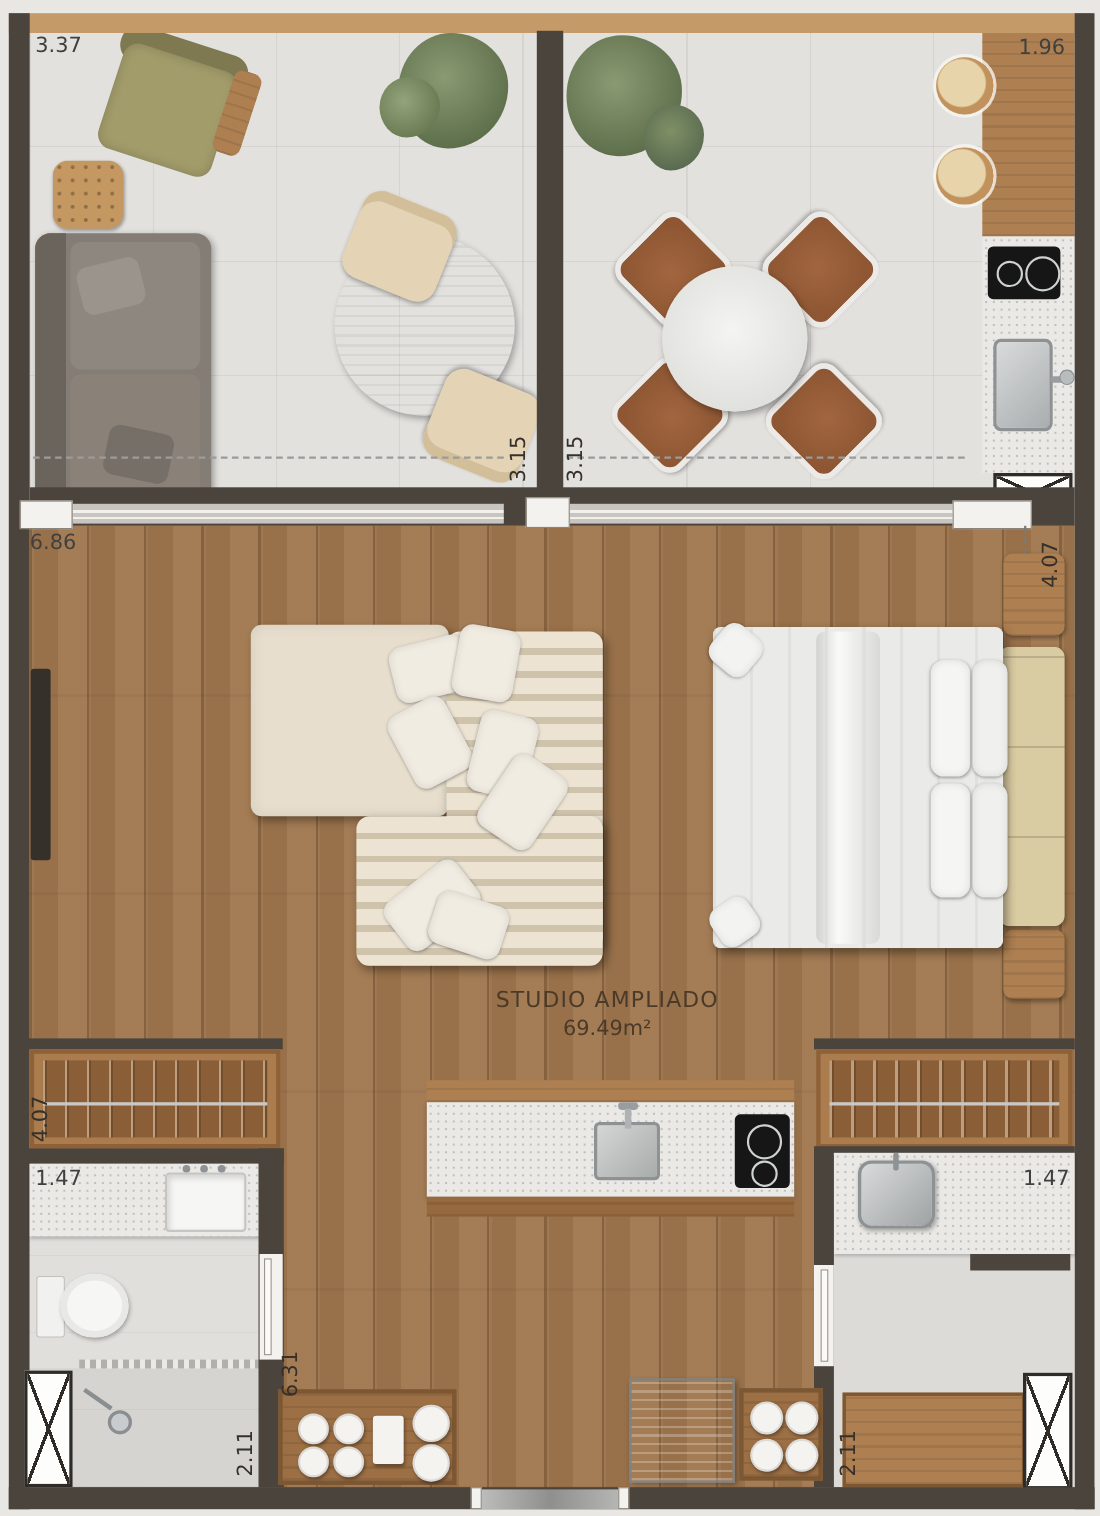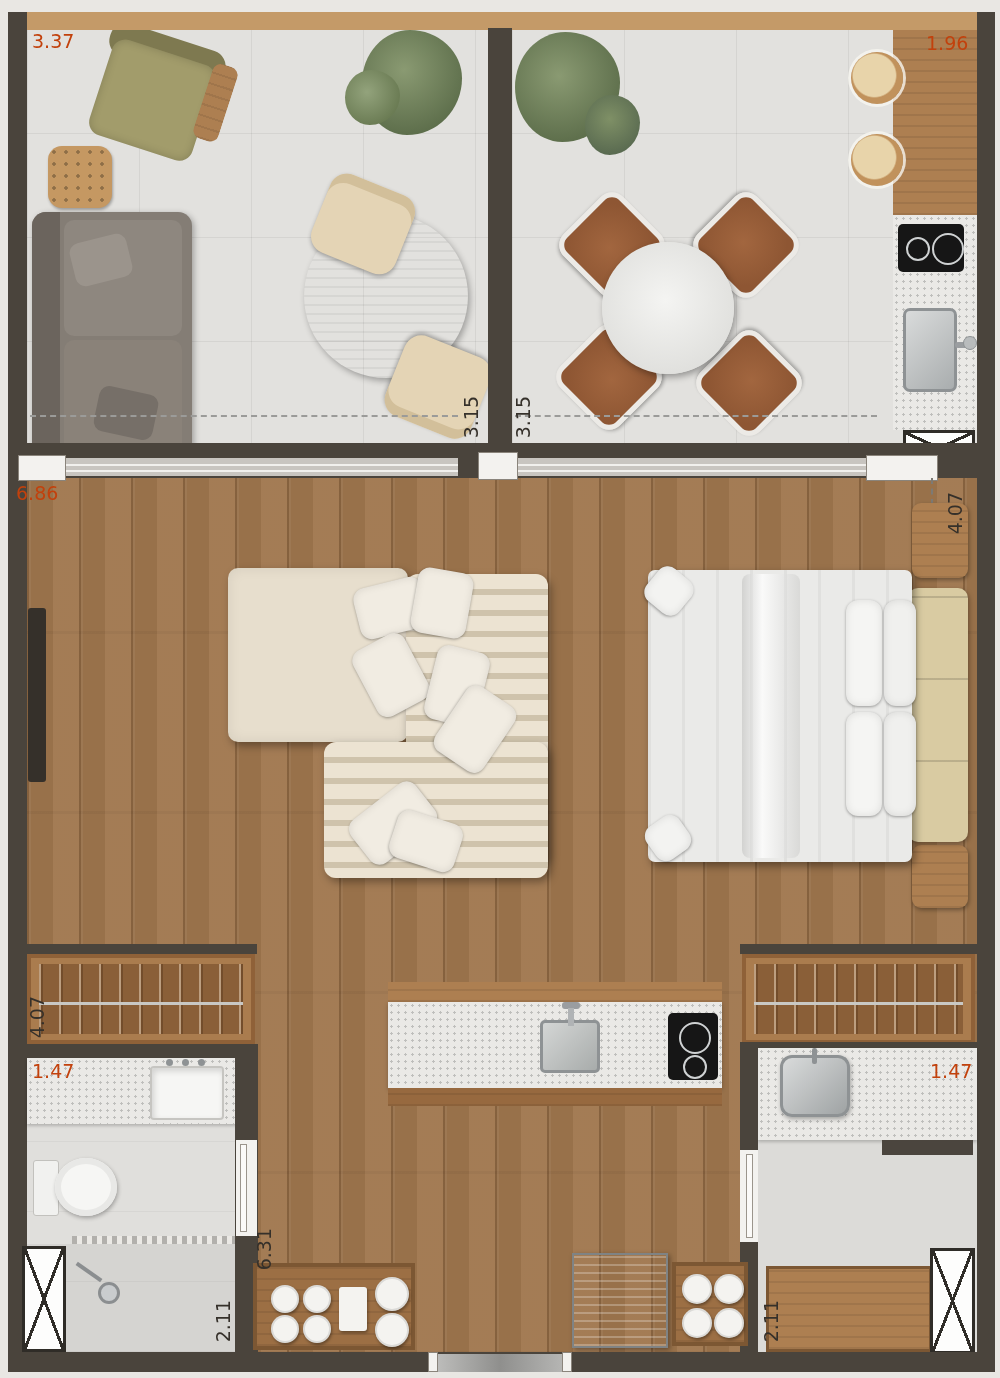--- a/index.html
+++ b/index.html
@@ -15,21 +15,21 @@
         background-image:repeating-linear-gradient(90deg,rgba(60,35,15,.20) 0 2px,rgba(255,255,255,.05) 2px 4px,transparent 4px 52px),
                          repeating-linear-gradient(90deg,rgba(0,0,0,.05) 0 26px,rgba(255,255,255,.04) 26px 52px),
                          repeating-linear-gradient(0deg,rgba(0,0,0,.04) 0 3px,transparent 3px 180px);}
   .granite{position:absolute;background-color:#eae9e6;
         background-image:radial-gradient(rgba(110,110,108,.35) 1px,transparent 1.4px);background-size:7px 7px;}
   .woodpiece{position:absolute;background-color:#ad7f51;
         background-image:repeating-linear-gradient(0deg,rgba(0,0,0,.08) 0 2px,transparent 2px 11px);}
   .xbox{position:absolute;background:#fdfdfc;border:3px solid #2f2c27;box-sizing:border-box;
         background-image:linear-gradient(to top right,transparent calc(50% - 1.5px),#2f2c27 calc(50% - 1.5px),#2f2c27 calc(50% + 1.5px),transparent calc(50% + 1.5px)),
                          linear-gradient(to bottom right,transparent calc(50% - 1.5px),#2f2c27 calc(50% - 1.5px),#2f2c27 calc(50% + 1.5px),transparent calc(50% + 1.5px));}
-  .hlabel{position:absolute;font-size:19px;color:#c2410c;line-height:1;}
+  .hlabel{position:absolute;font-size:19px;color:#404040;line-height:1;}
   .vlabel{position:absolute;font-size:19px;color:#35302a;line-height:1;writing-mode:vertical-rl;transform:rotate(180deg);}
   .pillow{position:absolute;background:#f1ece2;border-radius:12px;
           box-shadow:0 1px 3px rgba(0,0,0,.35),inset 0 0 8px rgba(0,0,0,.10);}
   .rib{background-image:repeating-linear-gradient(180deg,#ece3d2 0 15px,#cfc3ac 15px 21px);}
   .dish{position:absolute;border-radius:50%;background:#f4f3f0;
         box-shadow:inset 0 0 0 2px rgba(0,0,0,.10),1px 2px 3px rgba(0,0,0,.35);}
   .track{position:absolute;background:repeating-linear-gradient(0deg,#c8c5c0 0 4px,#f1f0ed 4px 6px,#c8c5c0 6px 10px,#f1f0ed 10px 12px,#c8c5c0 12px 18px);}
   .stool{position:absolute;border-radius:50%;background:radial-gradient(circle at 45% 45%,#e8d4aa 0 52%,#c1925c 56%);box-shadow:0 0 0 3px rgba(248,246,240,.8);}
   .plantblob{position:absolute;border-radius:48% 52% 55% 45%/50% 46% 54% 50%;}
   .title-line{font-size:20px;color:#4b3a28;letter-spacing:1px;}
@@ -205,23 +205,27 @@
 
   <div class="wall" style="left:8px;top:1352px;width:987px;height:20px;"></div>
   <div class="jamb" style="left:428px;top:1352px;width:10px;height:20px;"></div>
   <div class="jamb" style="left:562px;top:1352px;width:10px;height:20px;"></div>
   <div class="abs" style="left:438px;top:1354px;width:124px;height:18px;background:linear-gradient(90deg,#bcbcba,#8f8f8d 50%,#b5b5b3);"></div>
 
   <div class="hlabel" style="left:32px;top:32px;">3.37</div>
   <div class="hlabel" style="left:926px;top:34px;">1.96</div>
   <div class="vlabel" style="left:462px;top:396px;">3.15</div>
   <div class="vlabel" style="left:514px;top:396px;">3.15</div>
-  <div class="hlabel" style="left:16px;top:484px;">6.86</div>
+  <div class="hlabel" style="left:27px;top:484px;">6.86</div>
   <div class="vlabel" style="left:946px;top:492px;">4.07</div>
   <div class="vlabel" style="left:28px;top:996px;">4.07</div>
   <div class="hlabel" style="left:32px;top:1062px;">1.47</div>
   <div class="vlabel" style="left:214px;top:1300px;">2.11</div>
   <div class="vlabel" style="left:255px;top:1228px;">6.31</div>
   <div class="hlabel" style="left:930px;top:1062px;">1.47</div>
   <div class="vlabel" style="left:762px;top:1300px;">2.11</div>
 
+  <div class="abs" style="left:402px;top:896px;width:300px;text-align:center;">
+    <div class="title-line">STUDIO AMPLIADO</div>
+    <div class="area-line">69.49m²</div>
+  </div>
 
 </div>
 
 </body></html>

